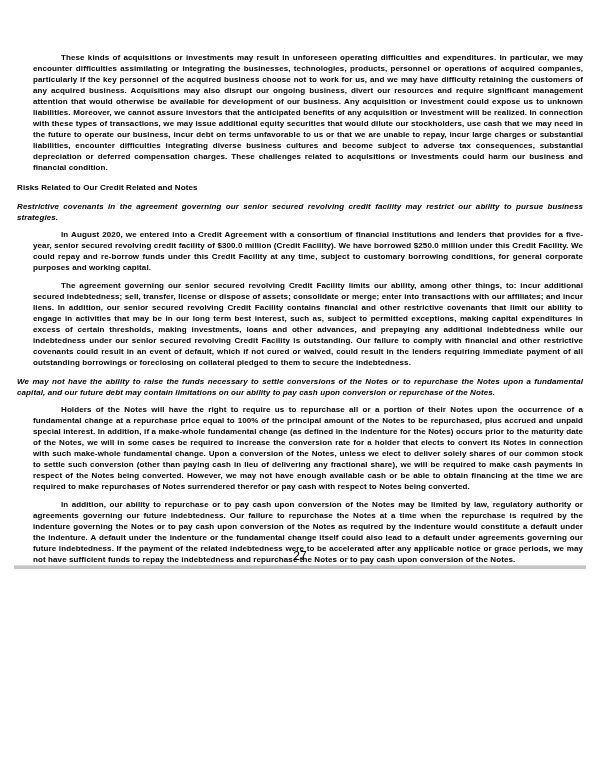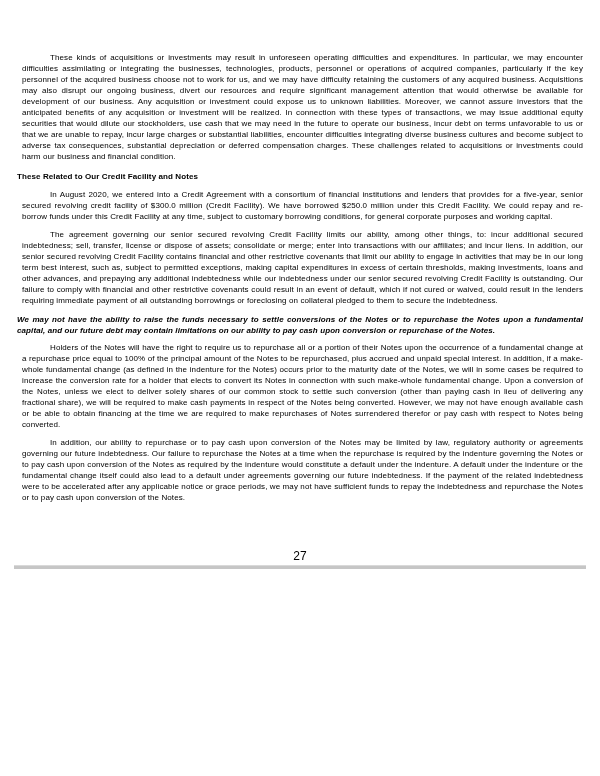--- a/index.html
+++ b/index.html
@@ -18,21 +18,22 @@
     line-height: 11px;
     letter-spacing: 0.1px;
     color: #000000;
   }
   .content {
     padding: 52px 17px 0 17px;
   }
   .para {
     text-align: justify;
     text-indent: 28px;
-    margin: 0 0 7px 5px;
+    margin: 0 0 7px 16px;
+    font-weight: bold;
   }
   .para.tight { margin-bottom: 6px; }
   .section-heading {
     font-weight: bold;
     margin: 9px 0 7px 0;
     text-align: left;
   }
   .risk-heading {
     font-weight: bold;
     font-style: italic;
@@ -58,22 +59,23 @@
   }
 </style>
 </head>
 <body>
 
 <div class="page">
   <div class="content">
 
     <div class="para">These kinds of acquisitions or investments may result in unforeseen operating difficulties and expenditures. In particular, we may encounter difficulties assimilating or integrating the businesses, technologies, products, personnel or operations of acquired companies, particularly if the key personnel of the acquired business choose not to work for us, and we may have difficulty retaining the customers of any acquired business. Acquisitions may also disrupt our ongoing business, divert our resources and require significant management attention that would otherwise be available for development of our business. Any acquisition or investment could expose us to unknown liabilities. Moreover, we cannot assure investors that the anticipated benefits of any acquisition or investment will be realized. In connection with these types of transactions, we may issue additional equity securities that would dilute our stockholders, use cash that we may need in the future to operate our business, incur debt on terms unfavorable to us or that we are unable to repay, incur large charges or substantial liabilities, encounter difficulties integrating diverse business cultures and become subject to adverse tax consequences, substantial depreciation or deferred compensation charges. These challenges related to acquisitions or investments could harm our business and financial condition.</div>
 
-    <div class="section-heading">These Related to Our Credit Facility and Notes</div>
+    <div class="section-heading">Risks Related to Our Credit Related and Notes</div>
 
+    <div class="risk-heading">Restrictive covenants in the agreement governing our senior secured revolving credit facility may restrict our ability to pursue business strategies.</div>
 
     <div class="para">In August 2020, we entered into a Credit Agreement with a consortium of financial institutions and lenders that provides for a five-year, senior secured revolving credit facility of $300.0 million (Credit Facility). We have borrowed $250.0 million under this Credit Facility. We could repay and re-borrow funds under this Credit Facility at any time, subject to customary borrowing conditions, for general corporate purposes and working capital.</div>
 
     <div class="para">The agreement governing our senior secured revolving Credit Facility limits our ability, among other things, to: incur additional secured indebtedness; sell, transfer, license or dispose of assets; consolidate or merge; enter into transactions with our affiliates; and incur liens. In addition, our senior secured revolving Credit Facility contains financial and other restrictive covenants that limit our ability to engage in activities that may be in our long term best interest, such as, subject to permitted exceptions, making capital expenditures in excess of certain thresholds, making investments, loans and other advances, and prepaying any additional indebtedness while our indebtedness under our senior secured revolving Credit Facility is outstanding. Our failure to comply with financial and other restrictive covenants could result in an event of default, which if not cured or waived, could result in the lenders requiring immediate payment of all outstanding borrowings or foreclosing on collateral pledged to them to secure the indebtedness.</div>
 
     <div class="risk-heading">We may not have the ability to raise the funds necessary to settle conversions of the Notes or to repurchase the Notes upon a fundamental capital, and our future debt may contain limitations on our ability to pay cash upon conversion or repurchase of the Notes.</div>
 
     <div class="para">Holders of the Notes will have the right to require us to repurchase all or a portion of their Notes upon the occurrence of a fundamental change at a repurchase price equal to 100% of the principal amount of the Notes to be repurchased, plus accrued and unpaid special interest. In addition, if a make-whole fundamental change (as defined in the indenture for the Notes) occurs prior to the maturity date of the Notes, we will in some cases be required to increase the conversion rate for a holder that elects to convert its Notes in connection with such make-whole fundamental change. Upon a conversion of the Notes, unless we elect to deliver solely shares of our common stock to settle such conversion (other than paying cash in lieu of delivering any fractional share), we will be required to make cash payments in respect of the Notes being converted. However, we may not have enough available cash or be able to obtain financing at the time we are required to make repurchases of Notes surrendered therefor or pay cash with respect to Notes being converted.</div>
 
     <div class="para tight">In addition, our ability to repurchase or to pay cash upon conversion of the Notes may be limited by law, regulatory authority or agreements governing our future indebtedness. Our failure to repurchase the Notes at a time when the repurchase is required by the indenture governing the Notes or to pay cash upon conversion of the Notes as required by the indenture would constitute a default under the indenture. A default under the indenture or the fundamental change itself could also lead to a default under agreements governing our future indebtedness. If the payment of the related indebtedness were to be accelerated after any applicable notice or grace periods, we may not have sufficient funds to repay the indebtedness and repurchase the Notes or to pay cash upon conversion of the Notes.</div>

